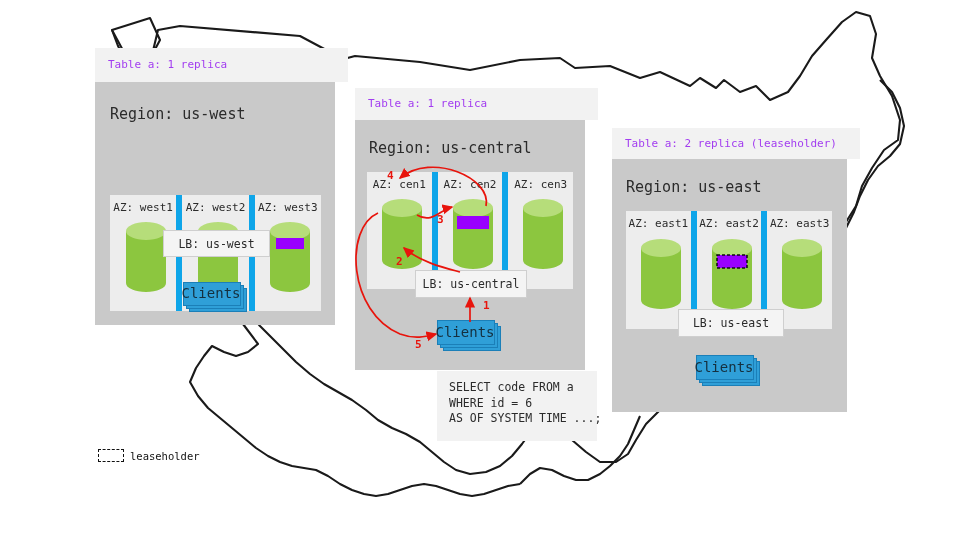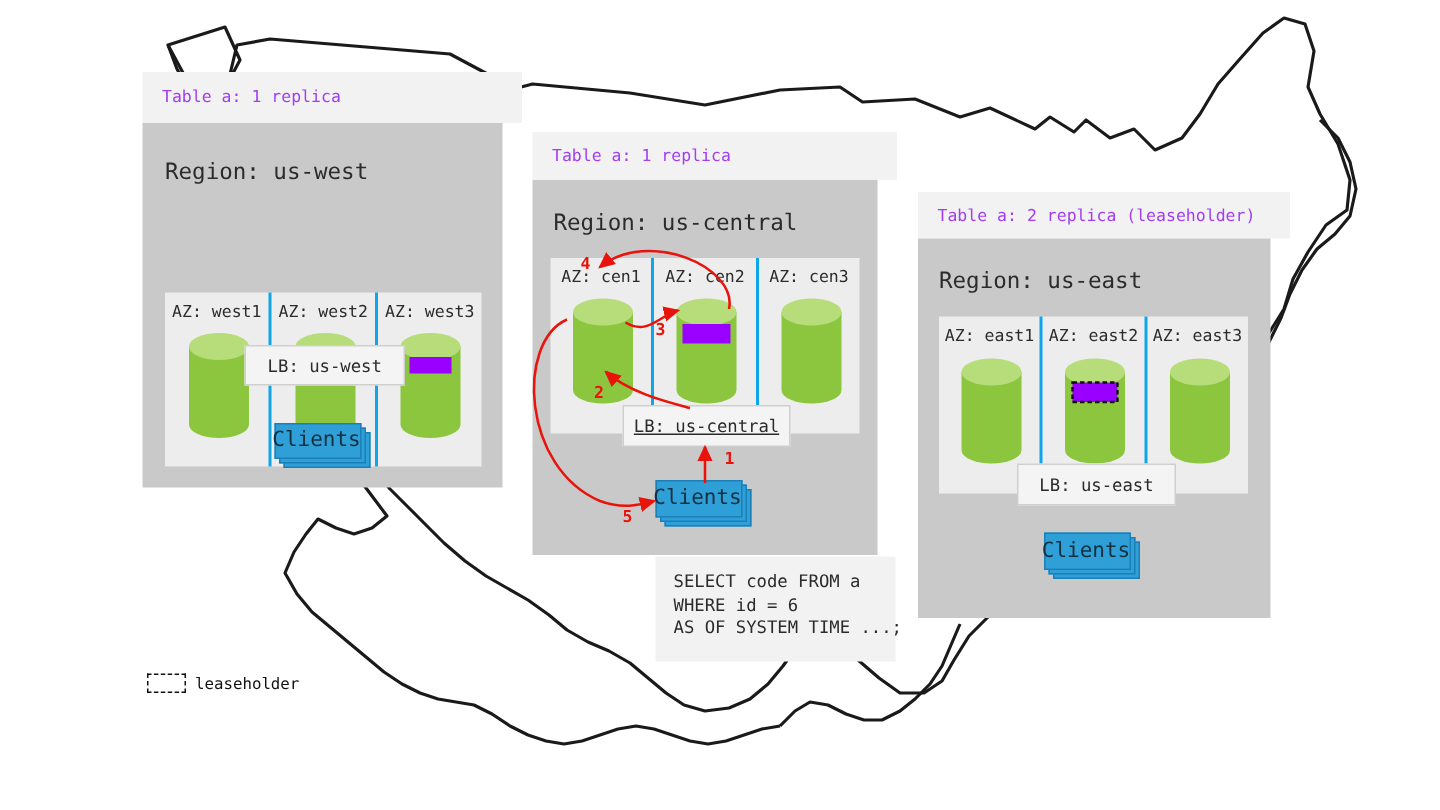--- a/index.html
+++ b/index.html
@@ -5,21 +5,21 @@
   html,body{margin:0;padding:0;background:#ffffff;}
   body{width:960px;height:540px;position:relative;overflow:hidden;
        font-family:"DejaVu Sans Mono","Liberation Mono",monospace;}
   #stage{position:absolute;left:0;top:0;width:960px;height:540px;}
   .map{position:absolute;left:0;top:0;width:960px;height:540px;}
   .panel{position:absolute;background:#c9c9c9;}
   .panel-title{position:absolute;background:#f2f2f2;color:#a23df0;
        font-size:11px;line-height:12px;display:flex;align-items:center;padding-left:13px;}
   .region-label{position:absolute;color:#2b2b2b;font-size:15px;line-height:16px;white-space:nowrap;}
   .az-strip{position:absolute;background:#ededed;display:flex;}
-  .az-cell{position:relative;flex:1;border-right:2px solid #0ea5e9;}
+  .az-cell{position:relative;flex:1;border-right:6px solid #0ea5e9;}
   .az-cell:last-child{border-right:none;}
   .az-label{position:absolute;top:7px;left:0;right:0;text-align:center;
        font-size:11px;line-height:12px;color:#2b2b2b;white-space:nowrap;}
   .cyl{position:absolute;}
   .lb{position:absolute;background:#f4f4f4;border:1px solid #cfcfcf;
        display:flex;align-items:center;justify-content:center;
        font-size:11.5px;color:#2b2b2b;white-space:nowrap;}
   .clients{position:absolute;}
   .clients .card{position:absolute;background:#2f9fd8;border:1.4px solid #1b7fb8;}
   .clients .lbl{position:absolute;left:0;top:0;display:flex;align-items:center;
@@ -130,21 +130,21 @@
         </svg>
       </div>
       <div class="az-cell">
         <div class="az-label">AZ: cen3</div>
         <svg class="cyl" style="left:13px;top:26px;" width="44" height="72" viewBox="0 0 44 72">
           <path d="M2,10 L2,62 A20,9 0 0 0 42,62 L42,10 Z" fill="#8cc63f"></path>
           <ellipse cx="22" cy="10" rx="20" ry="9" fill="#b6dd7a"></ellipse>
         </svg>
       </div>
     </div>
-    <div class="lb" style="left:60px;top:150px;width:110px;height:26px;text-decoration:underline;">
+    <div class="lb" style="left:60px;top:150px;width:110px;height:26px;">
       <span>LB: us-central</span>
     </div>
     <div class="clients" style="left:82px;top:200px;width:66px;height:32px;">
       <div class="card" style="left:6px;top:6px;width:56px;height:23px;"></div>
       <div class="card" style="left:3px;top:3px;width:56px;height:23px;"></div>
       <div class="card" style="left:0;top:0;width:56px;height:23px;"></div>
       <div class="lbl" style="width:56px;height:23px;">Clients</div>
     </div>
   </div>
   <div class="sqlbox" style="left:437px;top:371px;width:148px;height:52px;">SELECT code FROM a

